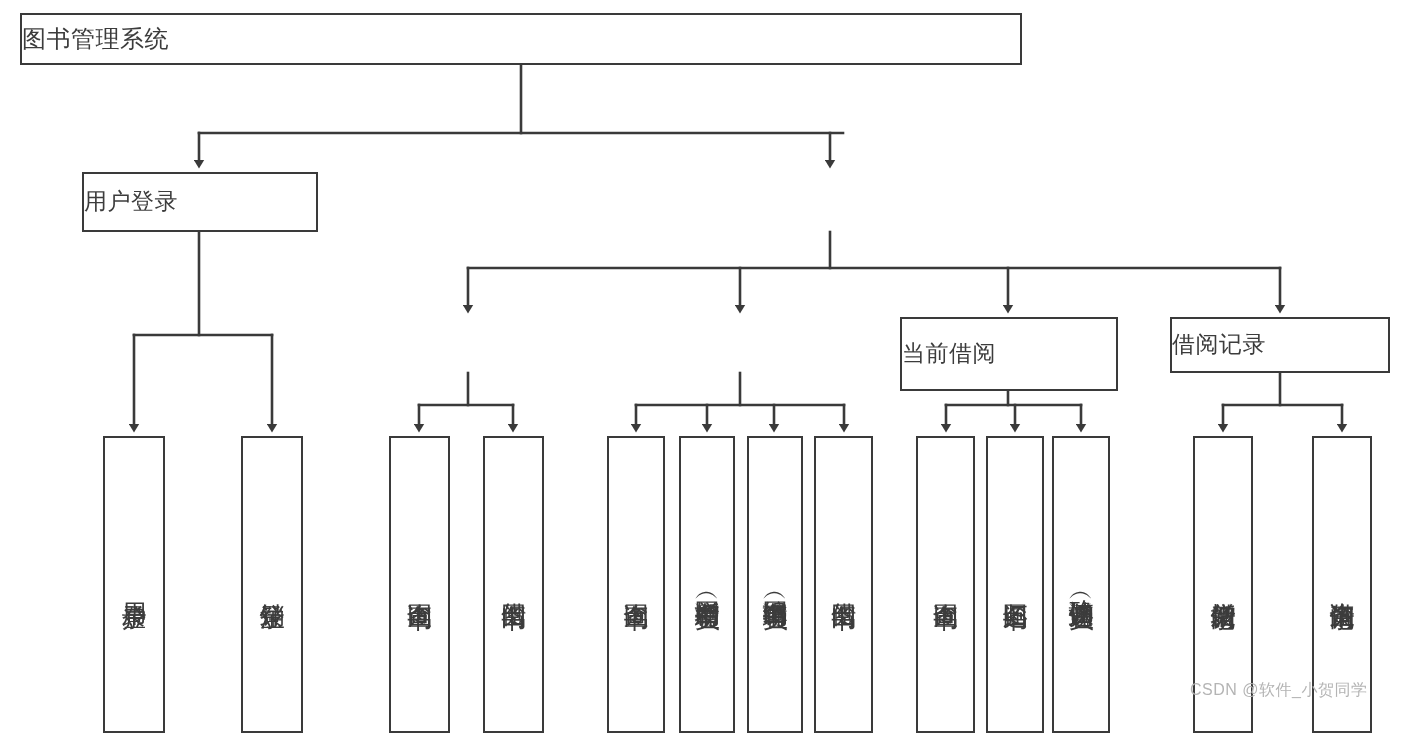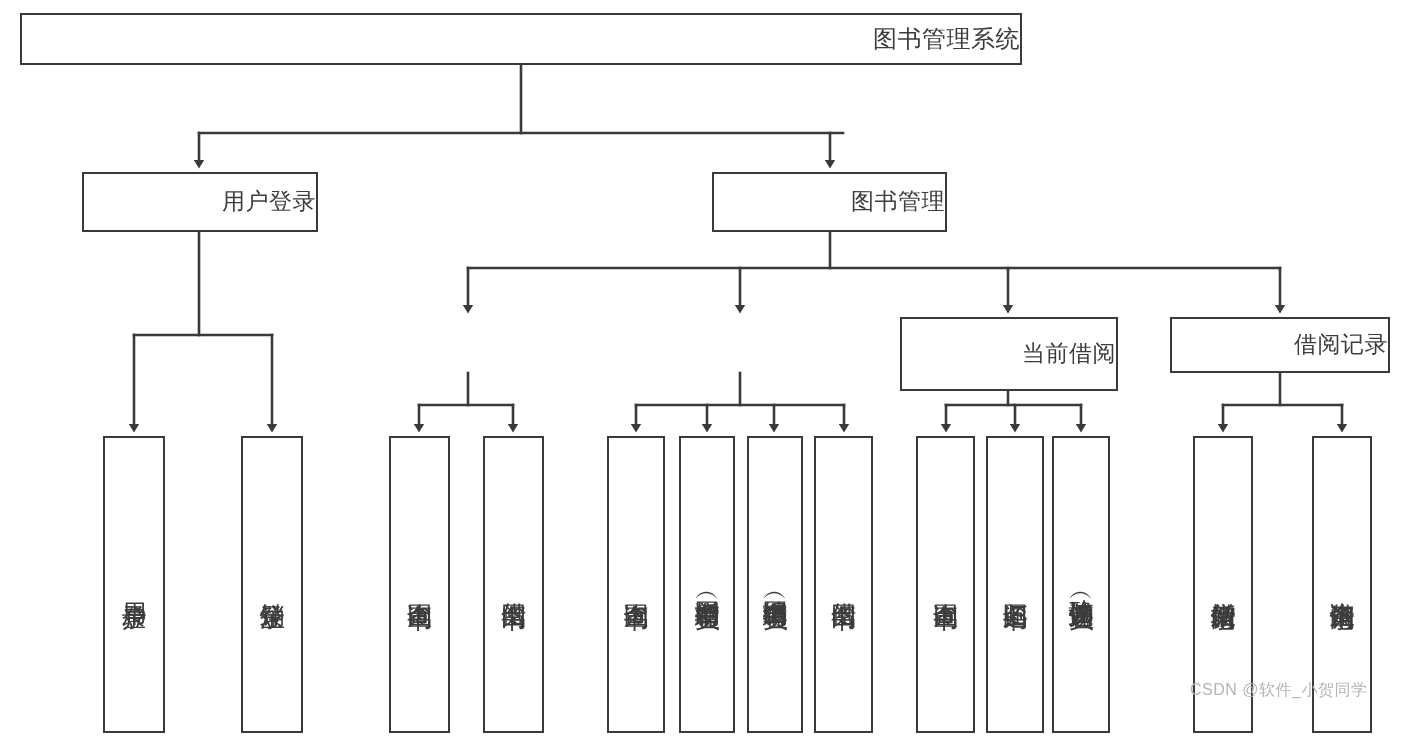--- a/index.html
+++ b/index.html
@@ -26,21 +26,21 @@
     height: 747px;
     pointer-events: none;
   }
   .node {
     position: absolute;
     box-sizing: border-box;
     border: 2.5px solid #3a3a3a;
     background: #ffffff;
     display: flex;
     align-items: center;
-    justify-content: flex-end;
+    justify-content: flex-start;
     color: #3c3c3c;
   }
   .node .label {
     display: block;
     text-align: center;
     line-height: 1.18;
     color: #3c3c3c;
     white-space: pre;
   }
   
@@ -130,23 +130,20 @@
   </svg>
 
   <div class="node h root" style="left:20px; top:13px; width:1002px; height:52px;">
     <span class="label">图书管理系统</span>
   </div>
 
   <div class="node h" style="left:82px; top:172px; width:236px; height:60px;">
     <span class="label">用户登录</span>
   </div>
 
-  <div class="node h" style="left:712px; top:172px; width:235px; height:60px;">
-    <span class="label">图书管理</span>
-  </div>
 
 
 
   <div class="node h" style="left:900px; top:317px; width:218px; height:74px;">
     <span class="label">当前借阅</span>
   </div>
 
   <div class="node h" style="left:1170px; top:317px; width:220px; height:56px;">
     <span class="label">借阅记录</span>
   </div>

